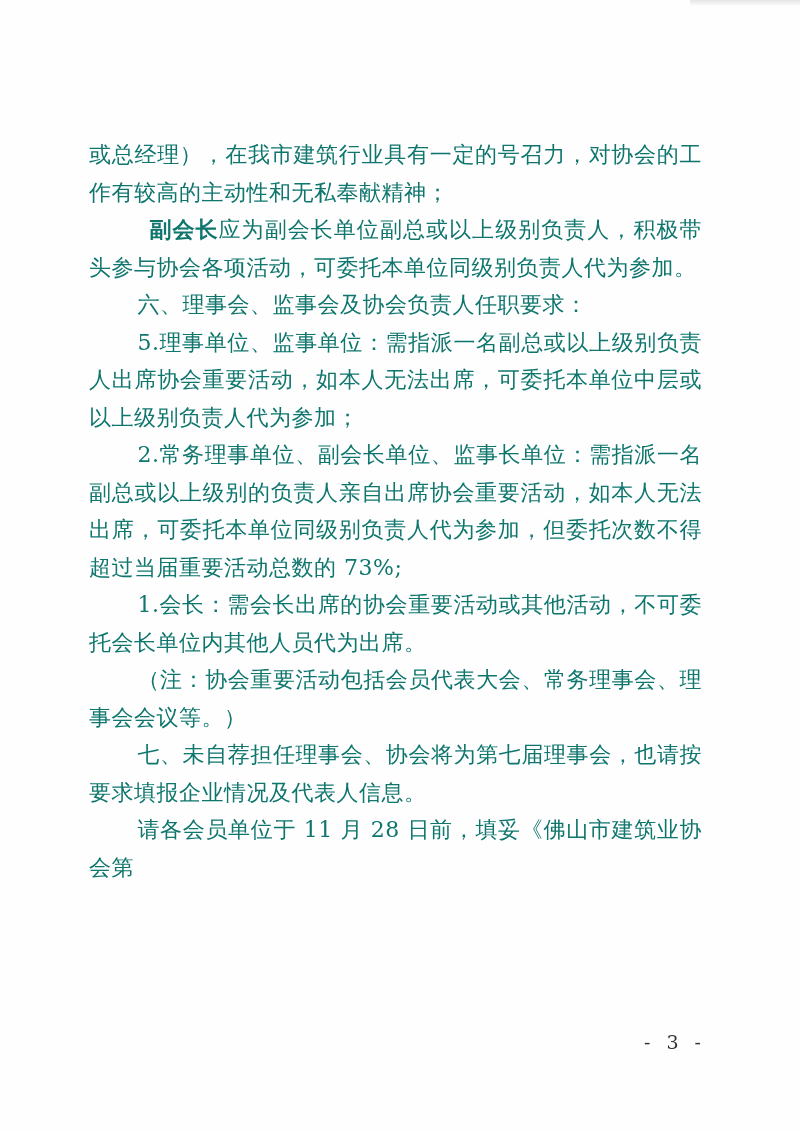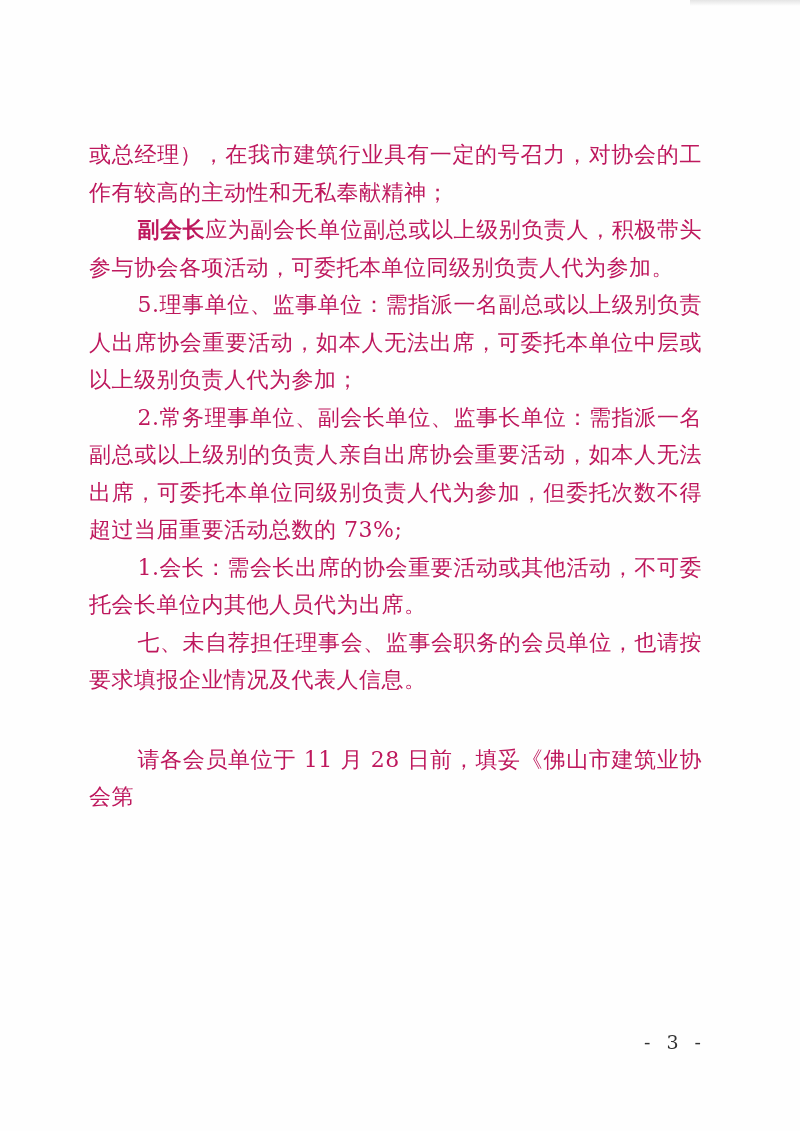--- a/index.html
+++ b/index.html
@@ -23,36 +23,36 @@
     height: 6px;
     background: linear-gradient(to bottom, rgba(180,180,180,0.35), rgba(255,255,255,0));
   }
   .content {
     position: absolute;
     left: 89px;
     top: 136px;
     width: 613px;
     font-size: 22px;
     line-height: 37.5px;
-    color: #be185d;
+    color: #0f766e;
     text-align: justify;
     letter-spacing: 0.5px;
   }
   .content p {
     margin: 0;
     padding: 0;
   }
   .content p.indent {
     text-indent: 2.2em;
   }
   .content p.gap-before {
-    margin-top: 42px;
   }
   .bold-term {
     font-weight: bold;
+    margin-left: 12px;
   }
   .page-number {
     position: absolute;
     top: 1031px;
     right: 94px;
     font-size: 19px;
     letter-spacing: 5px;
     color: #333333;
     font-family: "DejaVu Serif", "Liberation Serif", serif;
   }
@@ -63,29 +63,31 @@
 <div class="page">
 
   <div class="scan-noise"></div>
 
   <div class="content">
 
     <p>或总经理），在我市建筑行业具有一定的号召力，对协会的工作有较高的主动性和无私奉献精神；</p>
 
     <p class="indent"><b class="bold-term">副会长</b><span>应为副会长单位副总或以上级别负责人，积极带头参与协会各项活动，可委托本单位同级别负责人代为参加。</span></p>
 
+    <p class="indent">六、理事会、监事会及协会负责人任职要求：</p>
 
     <p class="indent">5.理事单位、监事单位：需指派一名副总或以上级别负责人出席协会重要活动，如本人无法出席，可委托本单位中层或以上级别负责人代为参加；</p>
 
     <p class="indent">2.常务理事单位、副会长单位、监事长单位：需指派一名副总或以上级别的负责人亲自出席协会重要活动，如本人无法出席，可委托本单位同级别负责人代为参加，但委托次数不得超过当届重要活动总数的 73%;</p>
 
     <p class="indent">1.会长：需会长出席的协会重要活动或其他活动，不可委托会长单位内其他人员代为出席。</p>
 
+    <p class="indent">（注：协会重要活动包括会员代表大会、常务理事会、理事会会议等。）</p>
 
-    <p class="indent">七、未自荐担任理事会、监事会职务的会员单位，也请按要求填报企业情况及代表人信息。</p>
+    <p class="indent">七、未自荐担任理事会、协会将为第七届理事会，也请按要求填报企业情况及代表人信息。</p>
 
 
     <p class="indent gap-before">请各会员单位于 11 月 28 日前，填妥《佛山市建筑业协会第</p>
 
   </div>
 
   <div class="page-number">- 3 -</div>
 
 </div>
 

